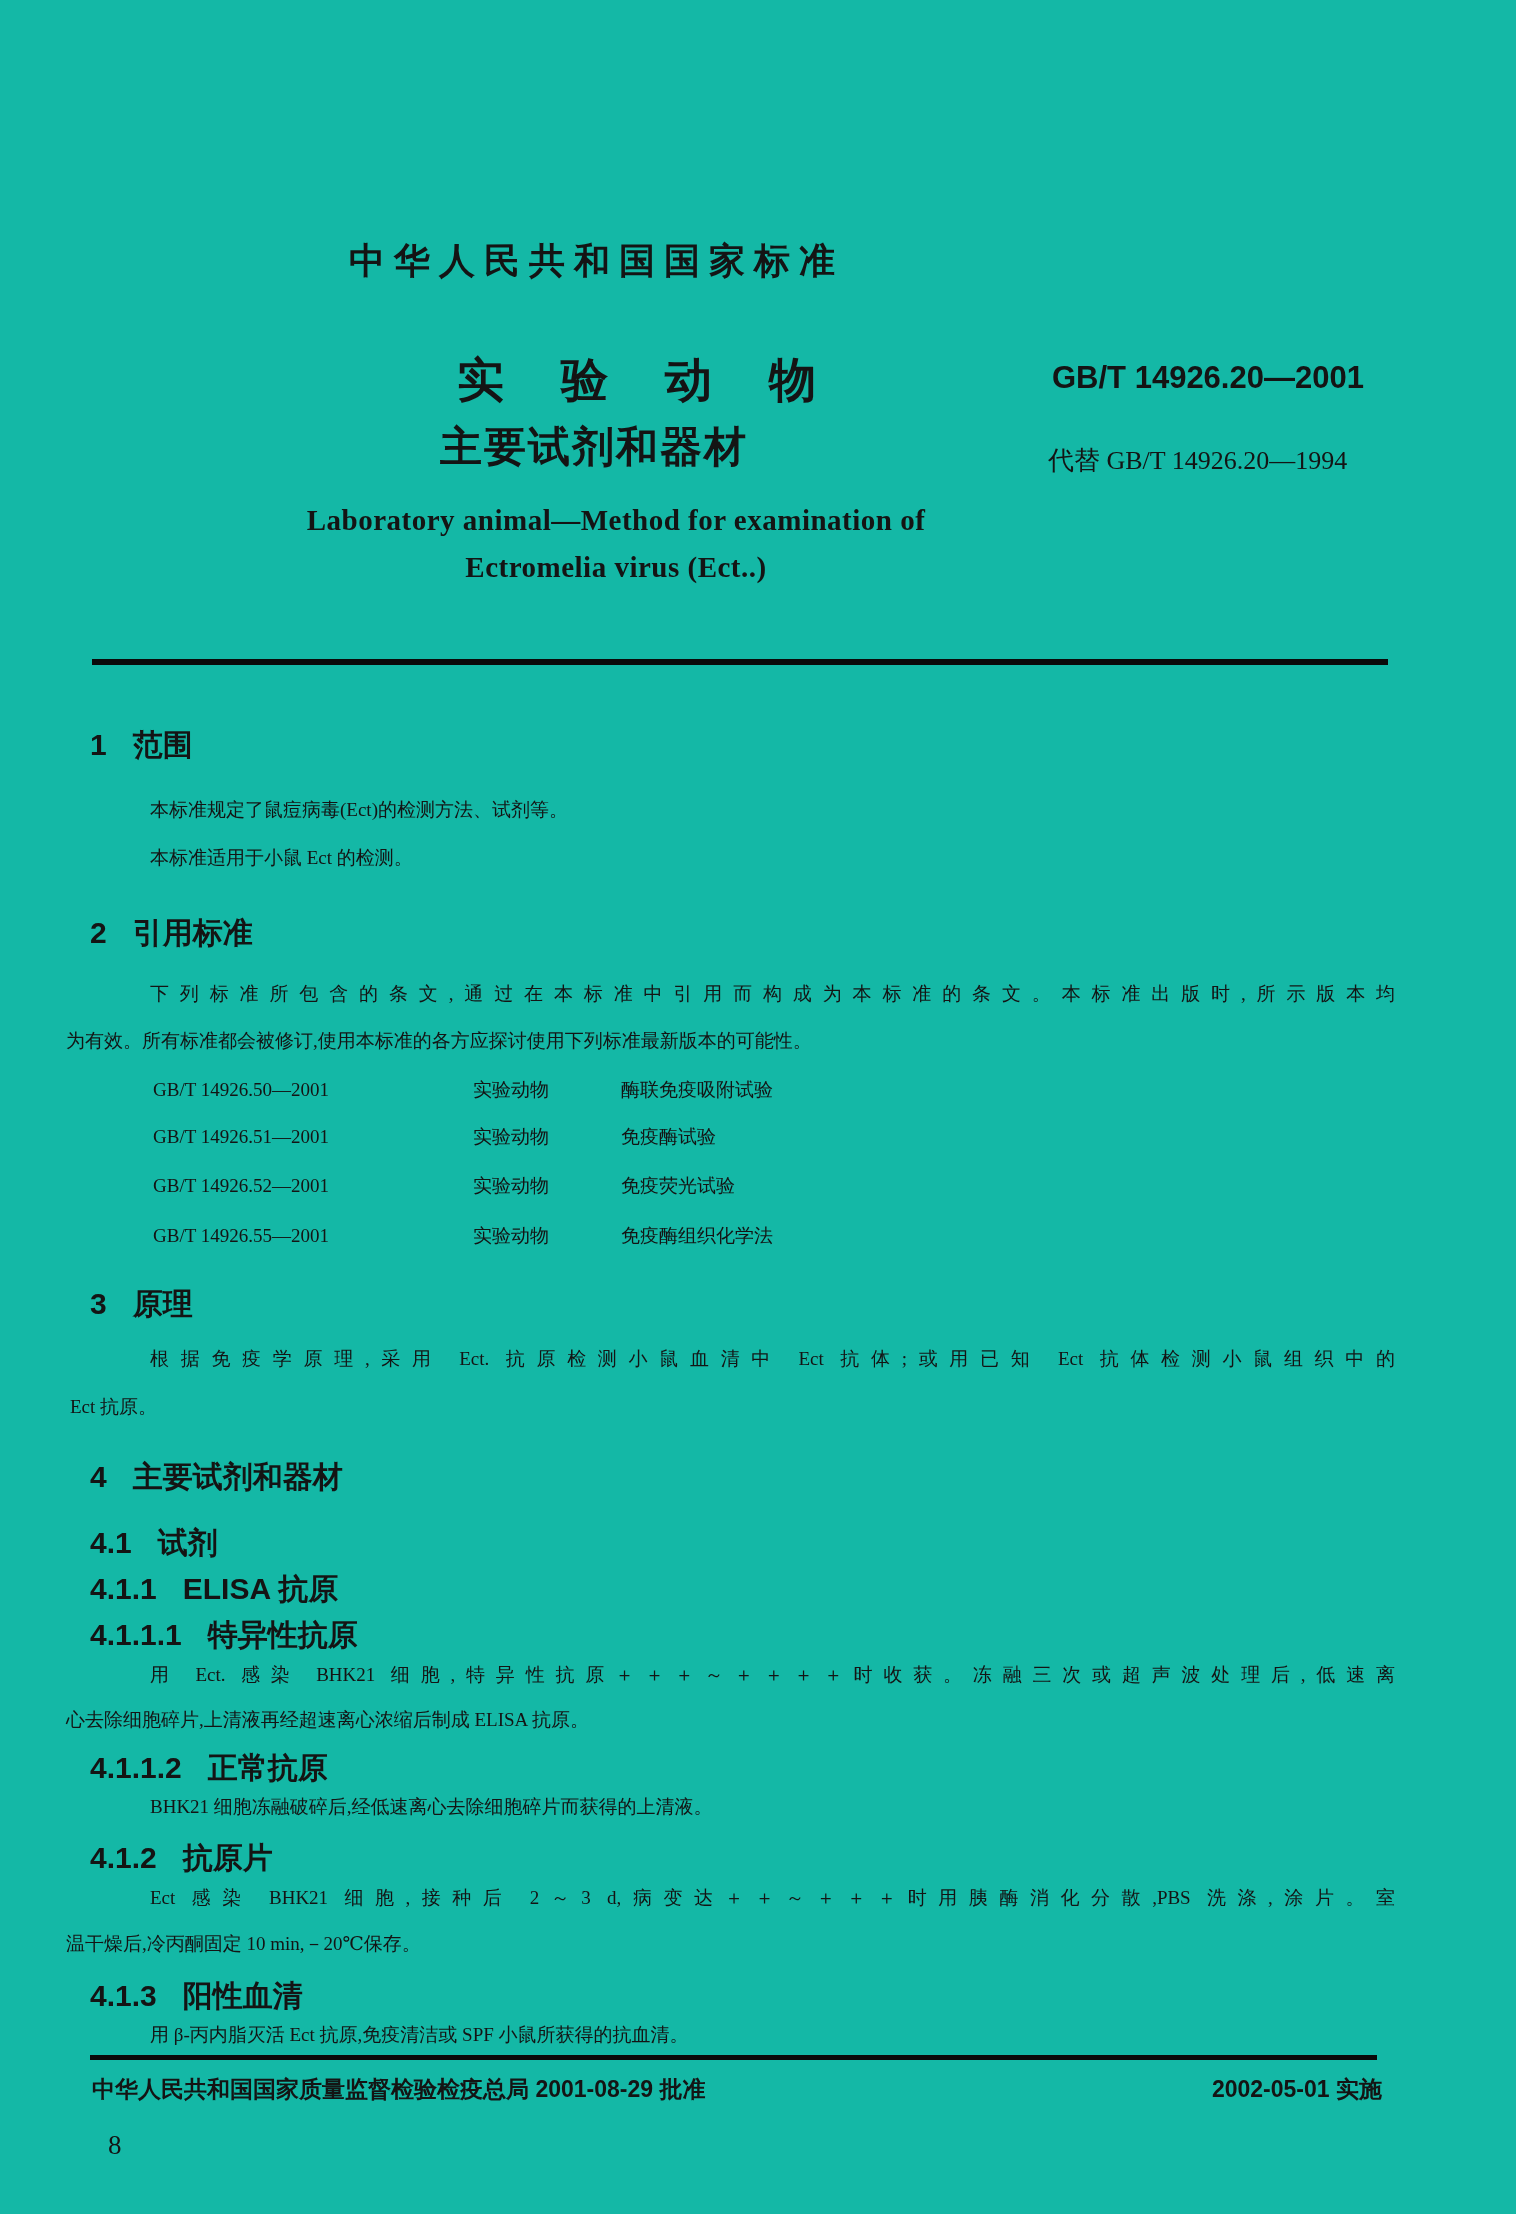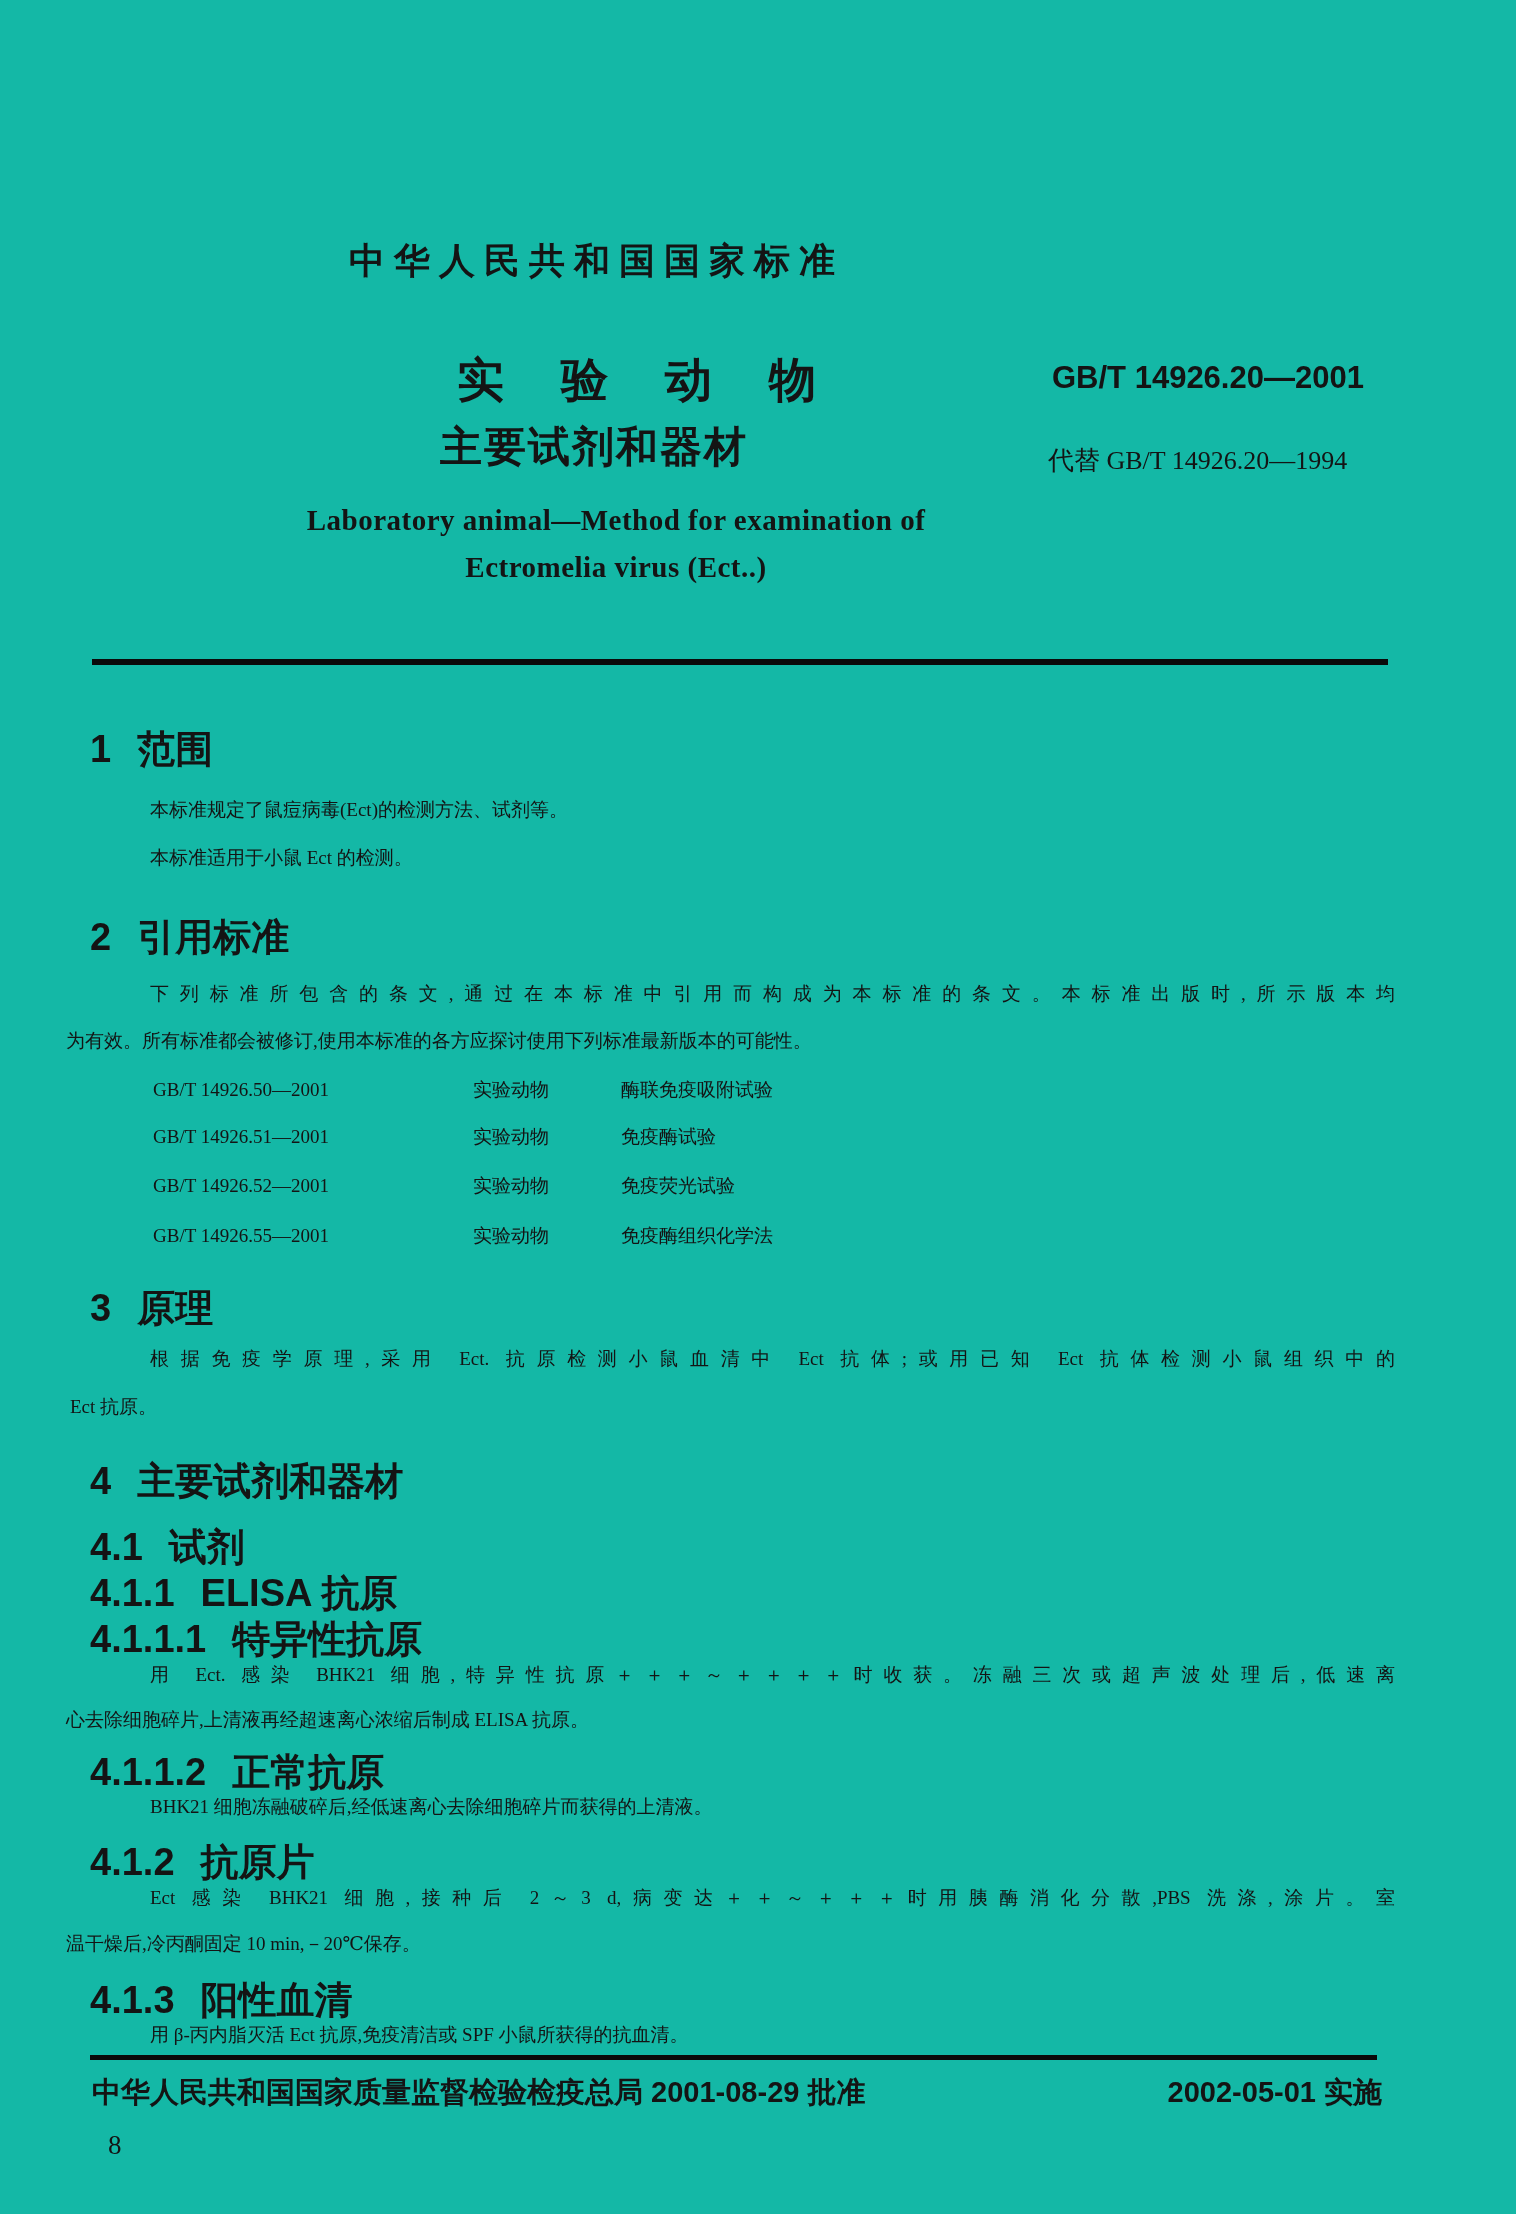--- a/index.html
+++ b/index.html
@@ -19,29 +19,29 @@
   .title-cn{font-family:"Liberation Sans","DejaVu Sans",sans-serif;font-weight:700;
         font-size:47px;letter-spacing:57px;}
   .subtitle-cn{font-family:"Liberation Sans","DejaVu Sans",sans-serif;font-weight:700;
         font-size:42px;letter-spacing:2px;}
   .stdno{font-family:"Liberation Sans","DejaVu Sans",sans-serif;font-weight:700;font-size:31px;}
   .replaces{font-size:26px;}
   .en-wrap{left:0;width:1232px;text-align:center;}
   .en{font-weight:700;font-size:29px;letter-spacing:0.5px;}
   .rule{position:absolute;background:#0a0a0a;}
   
-  .h{font-family:"Liberation Sans","DejaVu Sans",sans-serif;font-weight:700;font-size:38px;}
+  .h{font-family:"Liberation Sans","DejaVu Sans",sans-serif;font-weight:700;font-size:30px;}
   .h .ht{margin-left:26px;}
   .ln{font-size:19px;}
   .jl{width:1245px;text-align:justify;text-align-last:justify;}
   .ref .no{display:inline-block;width:320px;}
   .ref .org{display:inline-block;width:148px;}
   
   .footer-row{left:92px;top:2078px;width:1290px;display:flex;justify-content:space-between;}
-  .fl{font-family:"Liberation Sans","DejaVu Sans",sans-serif;font-weight:700;font-size:29px;}
+  .fl{font-family:"Liberation Sans","DejaVu Sans",sans-serif;font-weight:700;font-size:23px;}
   .pageno{font-size:27px;}
 </style>
 </head>
 <body>
 
 <div class="page">
 
   <div class="abs natl" style="left:349px;top:243px;">中华人民共和国国家标准</div>
 
   <div class="abs title-cn" style="left:457px;top:356px;">实验动物</div>

